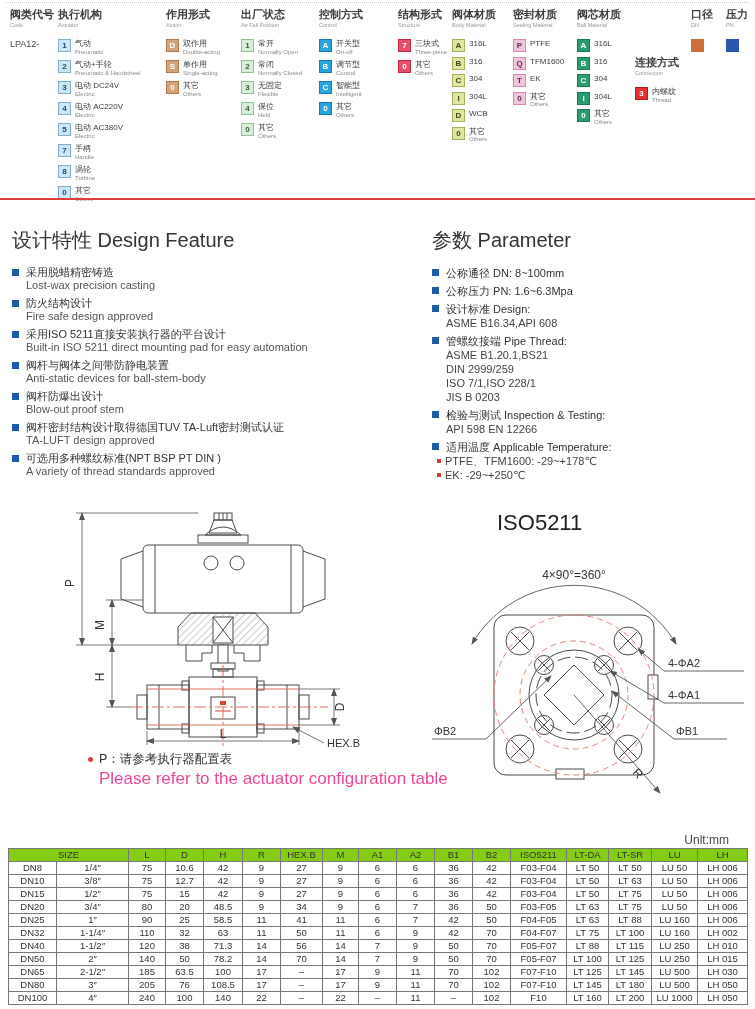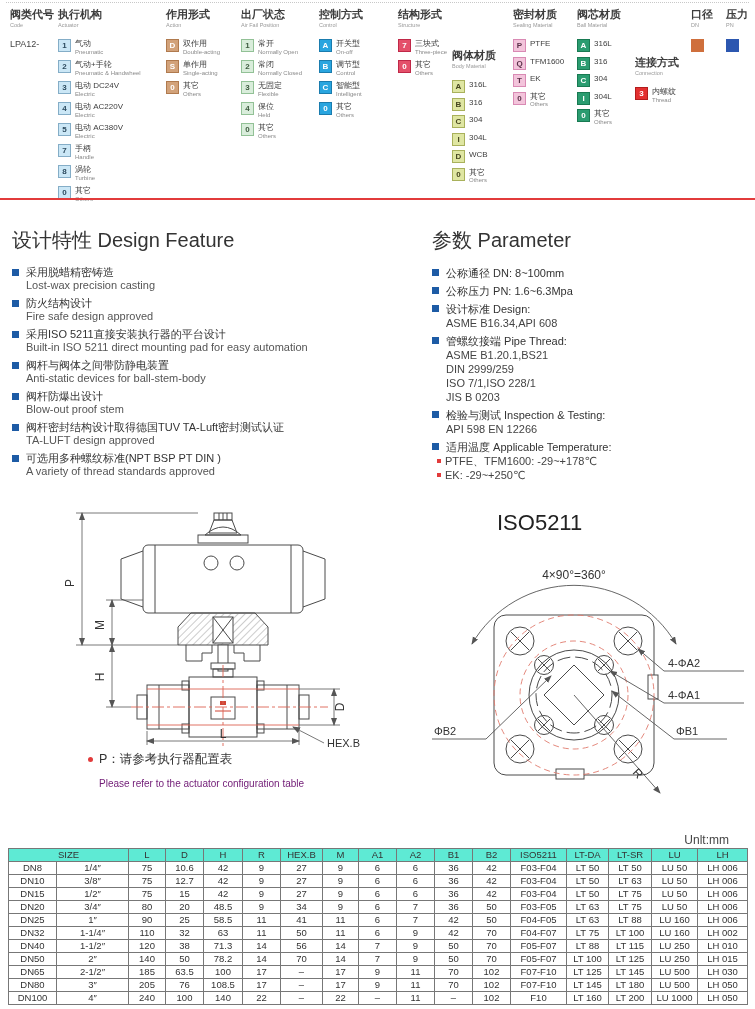--- a/index.html
+++ b/index.html
@@ -48,32 +48,32 @@
   .p-cn{font-size:11px;line-height:14px;color:#333}
   .pline{font-size:11px;line-height:14px;padding-left:14px;color:#444}
   .rline{display:flex;font-size:11px;line-height:14px;padding-left:5px;color:#444}
   .rbul{width:4px;height:4px;background:#e23b3b;margin:5px 4px 0 0;flex:none}
 
   
   .valve-svg{position:absolute;left:28px;top:505px}
   .note{position:absolute;left:88px;top:751px}
   .n-row{display:flex;font-size:12.5px;color:#333}
   .nbul{width:5px;height:5px;background:#e23b3b;border-radius:50%;margin:6px 6px 0 0;flex:none}
-  .n-en{font-size:10px;color:#701a75;padding-left:11px;margin-top:10px}
+  .n-en{font-size:17px;color:#ec4899;padding-left:11px;margin-top:1px}
   .iso-title{position:absolute;left:497px;top:510px;font-size:22px;color:#222}
   .iso-svg{position:absolute;left:424px;top:543px}
   svg text{fill:#333;font-family:"Liberation Sans","DejaVu Sans",sans-serif}
 
   
   .unit{position:absolute;right:26px;top:833px;font-size:12px;color:#444}
   .dimtab{position:absolute;left:8px;top:848px;width:739px;border-collapse:collapse;
           table-layout:fixed;font-size:9.5px;color:#333}
   .dimtab th,.dimtab td{border:1px solid #777;text-align:center;padding:0;height:12px;
           line-height:12px;overflow:hidden;white-space:nowrap;font-weight:normal}
-  .dimtab th{background:#5eead4}
+  .dimtab th{background:#84cc16}
 </style>
 </head>
 <body>
 
 <div class="dotline"></div>
 
 <section class="top">
   <div class="ccol codecol">
     <div class="col-h">
       <div class="h-cn">阀类代号</div>
@@ -269,21 +269,21 @@
           </div>
           <div class="citem">
             <span class="bx bx-crimson">0</span>
             <span class="lbl">
               <div class="l-cn">其它</div>
               <div class="l-en">Others</div>
             </span>
           </div>
         </div>
       </div>
-      <div class="ccol" style="width: 61px; margin-top: 41px;">
+      <div class="ccol" style="width: 61px;">
         <div class="col-h">
           <div class="h-cn">阀体材质</div>
           <div class="h-en">Body Material</div>
         </div>
         <div class="items">
           <div class="citem">
             <span class="bx bx-yellowgreen">A</span>
             <span class="lbl">
               <div class="l-cn">316L</div>
             </span>

